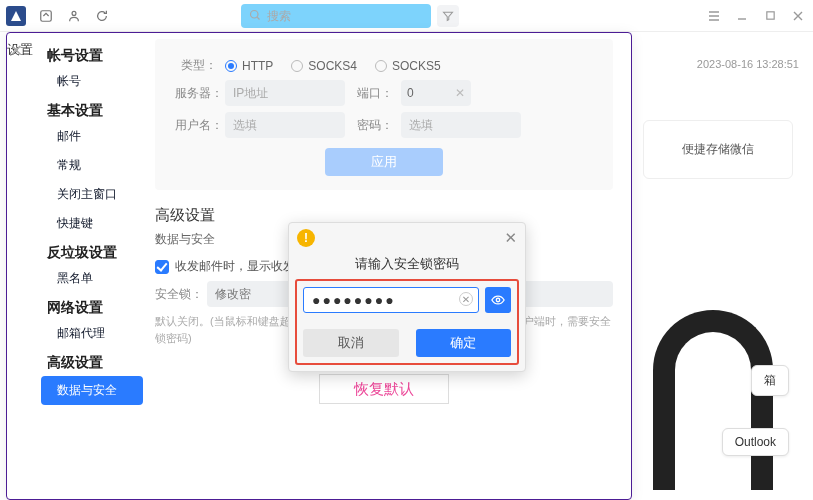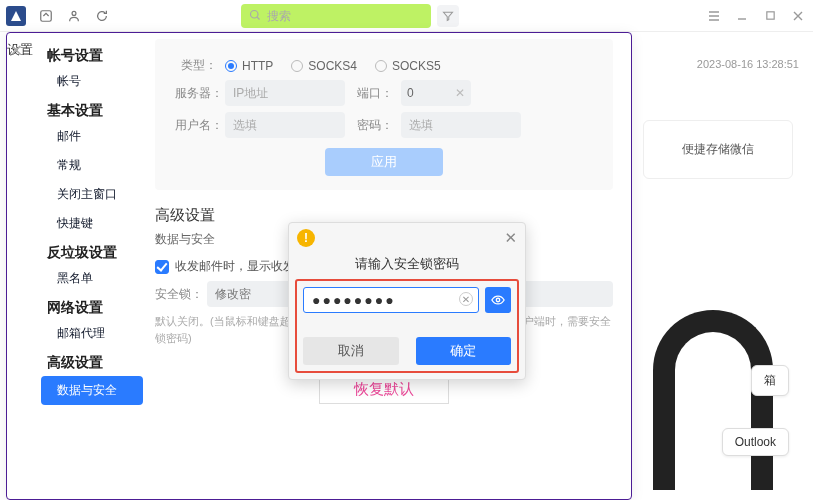--- a/index.html
+++ b/index.html
@@ -5,21 +5,21 @@
   * { box-sizing: border-box; margin: 0; padding: 0; font-family: "Microsoft YaHei", "Segoe UI", Arial, sans-serif; }
   html, body { width: 813px; height: 500px; overflow: hidden; background: #fff; }
   body { font-size: 12px; color: #333; position: relative; }
 
   
   .titlebar { height: 32px; display: flex; align-items: center; padding: 0 6px; border-bottom: 1px solid #eee; background:#fff;}
   .titlebar .logo { width: 20px; height: 20px; background:#2b4c8c; border-radius:3px; position:relative; margin-right:8px;}
   .titlebar .logo svg { position:absolute; top:3px; left:3px; }
   .tb-btn { width:24px; height:24px; border-radius:4px; display:flex; align-items:center; justify-content:center; color:#666; margin-right:4px;}
   .searchwrap { flex:0 0 210px; margin-left:auto; margin-right:auto; position:relative; display:flex; align-items:center;}
-  .searchbox { width:190px; height:24px; background:#bef264; border:none; border-radius:4px; padding-left:26px; font-size:12px; color:#666;}
+  .searchbox { width:190px; height:24px; background:#7dd3fc; border:none; border-radius:4px; padding-left:26px; font-size:12px; color:#666;}
   .searchbox::placeholder{color:#aaa;}
   .searchicon { position:absolute; left:8px; top:5px; color:#aaa;}
   .filterbtn { width:22px; height:22px; background:#f2f3f5; border-radius:4px; margin-left:6px; display:flex; align-items:center; justify-content:center;}
   .winbtns { display:flex; margin-left:auto; gap:10px; color:#888;}
   .winbtns .wb { width:18px; height:18px; display:flex; align-items:center; justify-content:center;}
 
   
   .bg-right { position:absolute; top:58px; right:14px; font-size:11px; color:#999;}
   .bg-card { position:absolute; top:120px; right:20px; width:150px; background:#fff; border:1px solid #eee; border-radius:6px; padding:20px 10px; text-align:center; font-size:12px; color:#555;}
   .bg-shape { position:absolute; top:310px; right:40px; width:120px; height:180px; }
@@ -73,21 +73,21 @@
   .pwd-head{height:30px;display:flex;align-items:center;padding:0 8px;position:relative;}
   .pwd-head .warn{width:18px;height:18px;background:#f7b500;border-radius:50%;display:flex;align-items:center;justify-content:center;color:#fff;font-size:12px;font-weight:bold;}
   .pwd-head .x{position:absolute;right:8px;top:6px;color:#888;font-size:15px;cursor:pointer;}
   .pwd-title{font-size:13px;color:#333;text-align:center;margin:2px 0 6px;}
   .pwd-redbox{margin:0 6px 6px;border:2px solid #e74c3c;border-radius:3px;padding:6px;}
   .pwd-field{display:flex;align-items:center;gap:6px;}
   .pwd-input-wrap{flex:1;position:relative;}
   .pwd-input{width:100%;height:26px;border:1px solid #2a7bff;border-radius:3px;padding:0 24px 0 8px;font-size:14px;letter-spacing:2px;color:#333;background:#fff;}
   .pwd-clear{position:absolute;right:6px;top:5px;width:14px;height:14px;border:1px solid #ccc;border-radius:50%;display:flex;align-items:center;justify-content:center;font-size:10px;color:#999;background:#fff;}
   .pwd-eye{width:26px;height:26px;background:#2a7bff;border-radius:3px;display:flex;align-items:center;justify-content:center;color:#fff;}
-  .pwd-btns{display:flex;gap:17px;margin-top:24px;}
+  .pwd-btns{display:flex;gap:17px;margin-top:16px;}
   .pwd-btns button{flex:1;height:28px;border:none;border-radius:3px;font-size:13px;cursor:pointer;}
   .btn-cancel{background:#e6e6e6;color:#555;}
   .btn-ok{background:#2a7bff;color:#fff;}
 </style>
 </head>
 <body>
 
 <div class="titlebar">
   <div class="logo">
     <svg width="14" height="14" viewBox="0 0 14 14">

